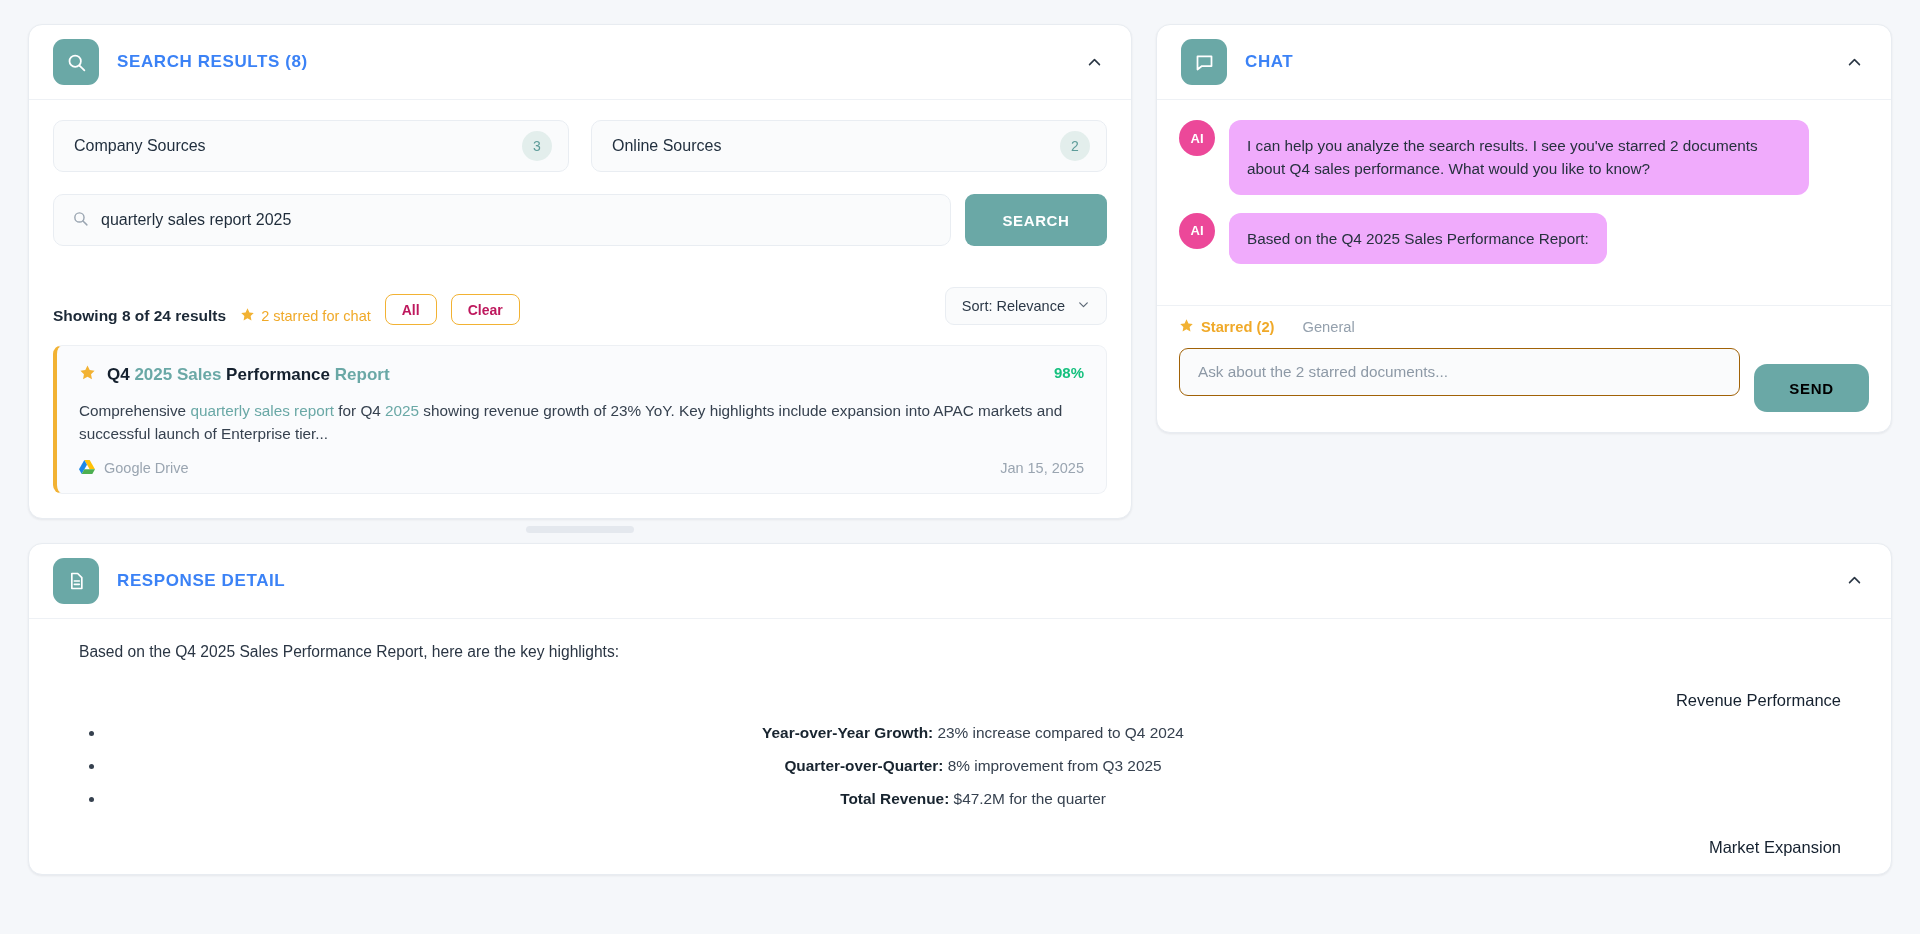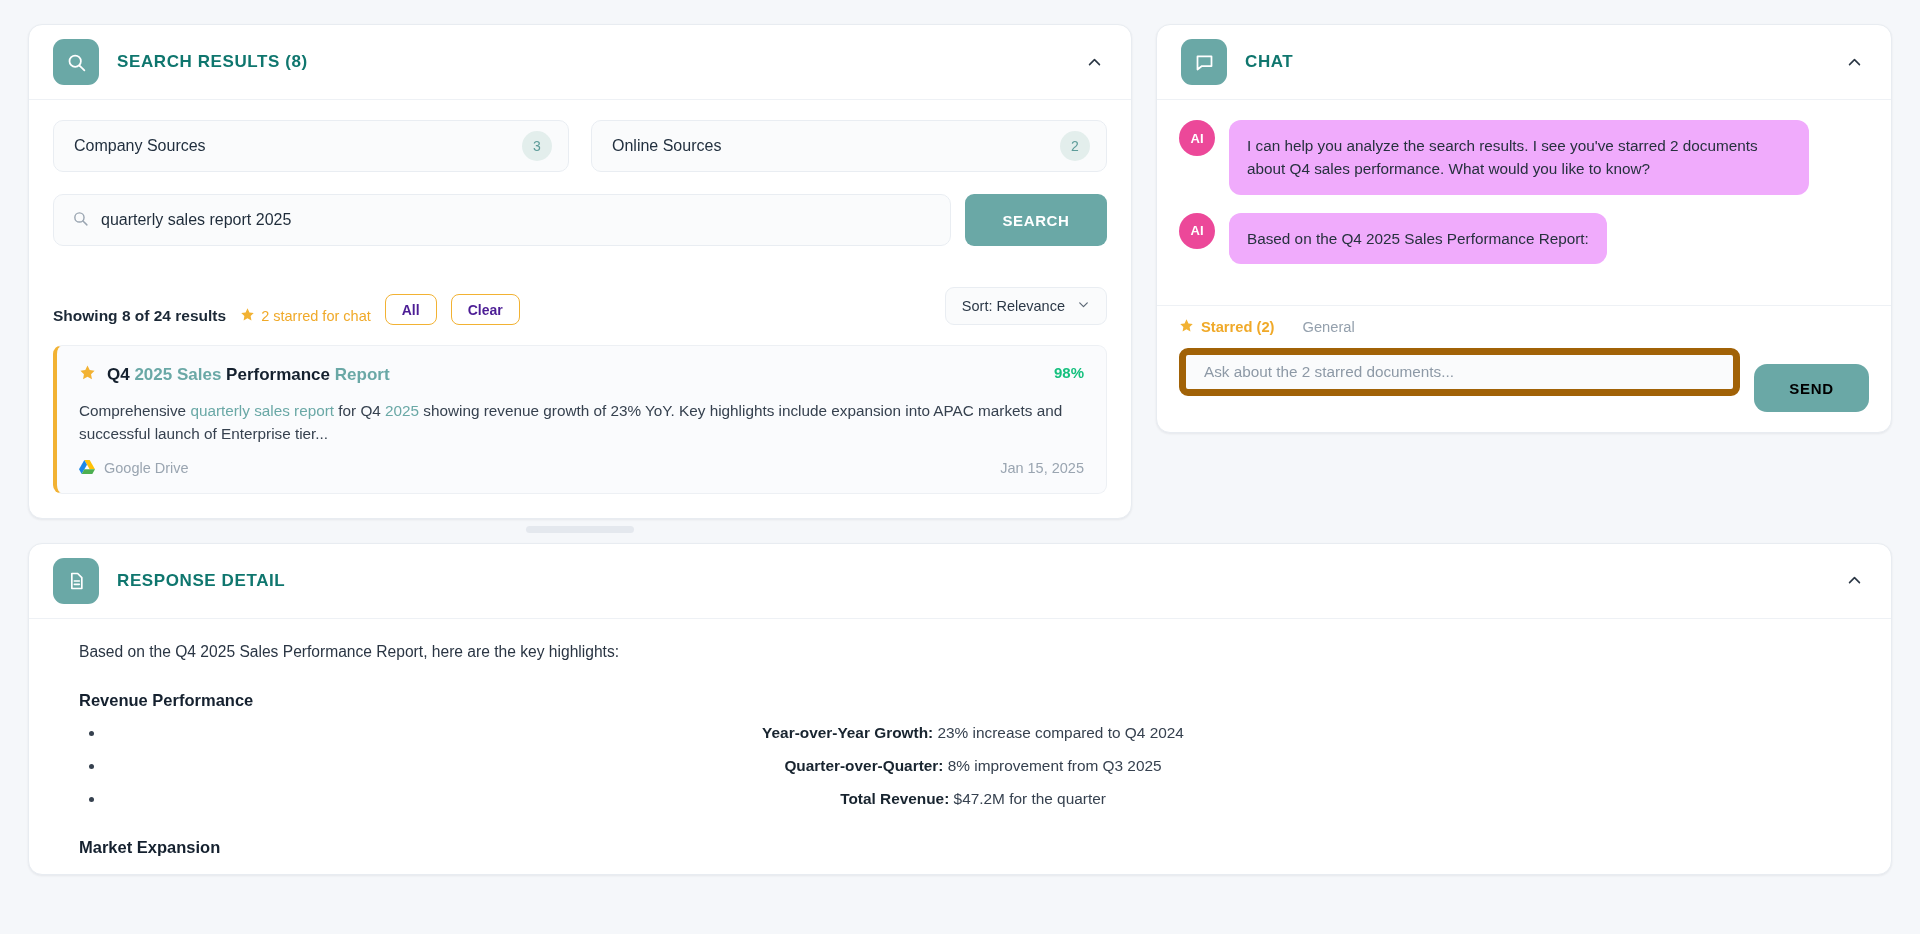--- a/index.html
+++ b/index.html
@@ -36,21 +36,21 @@
   }
   .head-icon {
     width: 46px; height: 46px; border-radius: 11px;
     background: #6aa8a6;
     display: flex; align-items: center; justify-content: center;
     flex: 0 0 auto;
   }
   .head-icon svg { display:block; }
   .card-title {
     font-size: 17px; font-weight: 700; letter-spacing: .6px;
-    color: #0f766e; flex: 1 1 auto;
+    color: #3b82f6; flex: 1 1 auto;
   }
   .chev {
     width: 26px; height: 26px; display:flex; align-items:center; justify-content:center;
     color:#2a3644; cursor:pointer; background:none; border:none;
   }
 
   
   .search-body { padding: 20px 24px 24px 24px; }
   .source-row { display: flex; gap: 22px; }
   .source-pill {
@@ -88,21 +88,21 @@
     font-family: "Liberation Sans", sans-serif;
   }
 
   .meta-row { display: flex; align-items: flex-end; margin-top: 25px; gap: 14px; }
   .showing { font-size: 15.5px; font-weight: 700; color: #1b2836; }
   .starred-chip {
     display: flex; align-items: center; gap: 6px;
     color: #f0a928; font-size: 14.5px; margin-top: 36px;
   }
   .mini-btn {
-    border: 1px solid #f2b233; color: #4c1d95; background: #fff;
+    border: 1px solid #f2b233; color: #be185d; background: #fff;
     border-radius: 8px; height: 31px; padding: 0 16px;
     font-size: 14px; font-weight: 600; cursor: pointer;
     font-family: "Liberation Sans", sans-serif;
   }
   .spacer { flex: 1 1 auto; }
   .sort-btn {
     border: 1px solid #e9edf2; background: #fafbfc; border-radius: 9px;
     height: 38px; padding: 0 16px; display: flex; align-items: center; gap: 12px;
     font-size: 14.5px; color: #2b3847; cursor: pointer;
     font-family: "Liberation Sans", sans-serif;
@@ -158,40 +158,40 @@
   .chat-tabs {
     display: flex; align-items: center; gap: 28px;
     padding: 12px 22px; border-top: 1px solid #eef1f5; background:#fff;
   }
   .tab { font-size: 14.7px; cursor: pointer; display: flex; align-items: center; gap: 7px; }
   .tab.active { color: #f0a928; font-weight: 700; }
   .tab.idle { color: #94a0ad; }
 
   .chat-input-row { display: flex; gap: 14px; padding: 0 22px 20px 22px; }
   .chat-input {
-    flex: 1 1 auto; height: 48px; border: 7px solid #a16207; border-radius: 9px;
+    flex: 1 1 auto; height: 48px; border: 1px solid #a16207; border-radius: 9px;
     background: #fafbfc; padding: 0 18px; font-size: 15.3px; color: #22303f;
     outline: none; font-family: "Liberation Sans", sans-serif;
   }
   .chat-input::placeholder { color: #8d99a6; }
   .btn-send {
     width: 115px; height: 48px; border: none; border-radius: 13px;
     background: #6aa8a6; color: #000000; font-size: 15px; font-weight: 700;
     letter-spacing: .7px; cursor: pointer; font-family: "Liberation Sans", sans-serif; margin-top: 16px;
   }
 
   
   .drag-zone { height: 22px; display: flex; align-items: center; justify-content: center; width:1104px;}
   .drag-handle { width: 108px; height: 7px; border-radius: 4px; background: #e4e8ee; cursor: row-resize; }
 
   
   .panel-detail { width: 1864px; margin-top: 2px; height: 332px; }
   .detail-body { padding: 24px 50px 0 50px; overflow: hidden; height: 257px; }
   .detail-intro { font-size: 15.6px; color: #2a3543; }
-  .detail-h { font-size: 16.5px; font-weight: 700; color: #15212f; margin-top: 30px; }
+  .detail-h { font-size: 16.5px; font-weight: 400; color: #15212f; margin-top: 30px; text-align: right; }
   .detail-list { margin-top: 14px; padding-left: 26px; text-align: center; }
   .detail-list li { font-size: 15.4px; color: #36414f; margin-bottom: 15px; }
   .detail-list li b { color: #18242f; }
 </style>
 </head>
 <body>
 
 <div class="app">
 
   <div class="top-row">

